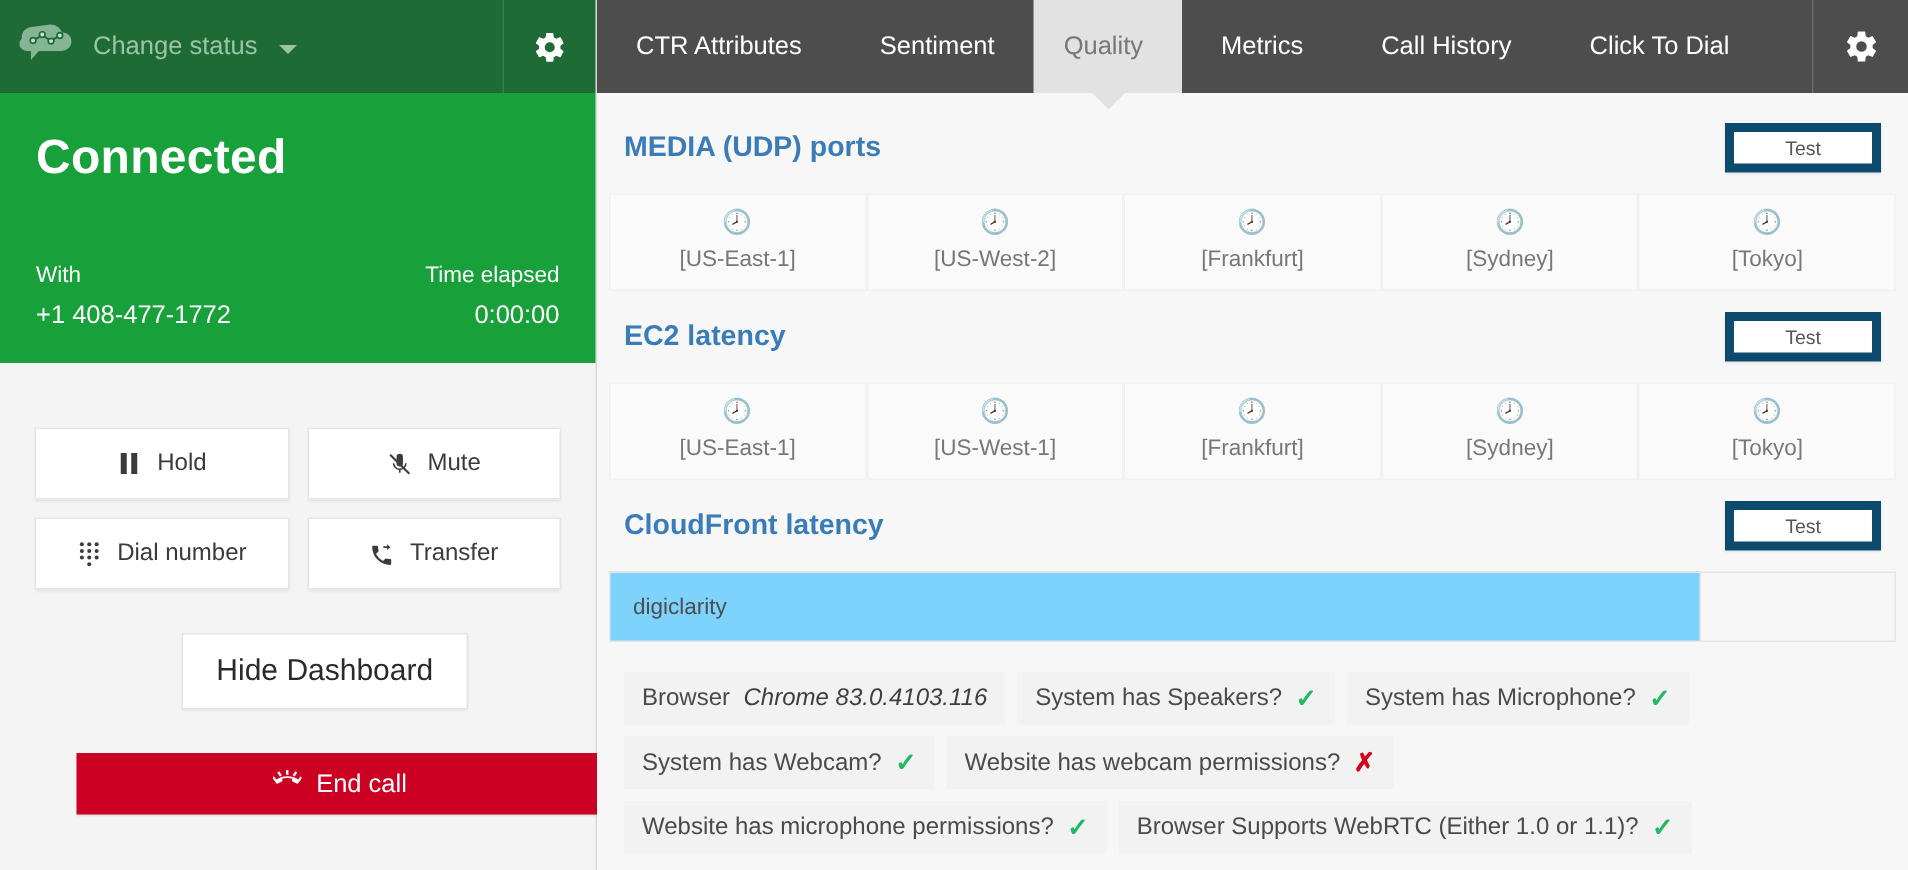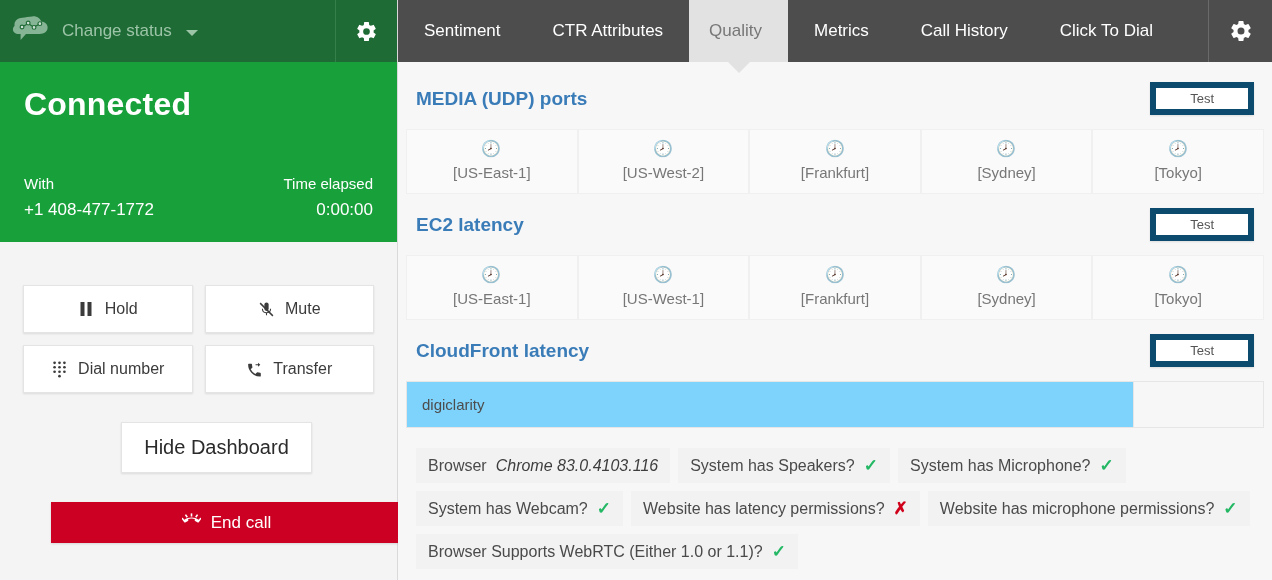--- a/index.html
+++ b/index.html
@@ -194,22 +194,22 @@
           </svg>
         </span>
         <span>End call</span>
       </button>
     </div>
   </div>
 
   <div class="dash">
 
     <div class="tabbar">
+      <div class="tab">CTR Attributes</div>
       <div class="tab">Sentiment</div>
-      <div class="tab">CTR Attributes</div>
       <div class="tab active">Quality</div>
       <div class="tab">Metrics</div>
       <div class="tab">Call History</div>
       <div class="tab">Click To Dial</div>
       <div class="tab-spacer"></div>
       <div class="tab-gear">
         <svg width="24" height="24" viewBox="0 0 24 24">
           <path fill="#ffffff" d="M19.4 13a7.7 7.7 0 0 0 0-2l2.1-1.6a.5.5 0 0 0 .1-.6l-2-3.5a.5.5 0 0 0-.6-.2l-2.5 1a7.5 7.5 0 0 0-1.7-1L14.5 2.4a.5.5 0 0 0-.5-.4h-4a.5.5 0 0 0-.5.4L9.2 5.1a7.5 7.5 0 0 0-1.7 1l-2.5-1a.5.5 0 0 0-.6.2l-2 3.5a.5.5 0 0 0 .1.6L4.6 11a7.7 7.7 0 0 0 0 2l-2.1 1.6a.5.5 0 0 0-.1.6l2 3.5a.5.5 0 0 0 .6.2l2.5-1a7.5 7.5 0 0 0 1.7 1l.3 2.7a.5.5 0 0 0 .5.4h4a.5.5 0 0 0 .5-.4l.3-2.7a7.5 7.5 0 0 0 1.7-1l2.5 1a.5.5 0 0 0 .6-.2l2-3.5a.5.5 0 0 0-.1-.6zM12 15.5A3.5 3.5 0 1 1 15.5 12 3.5 3.5 0 0 1 12 15.5z"></path>
         </svg>
       </div>
@@ -297,21 +297,21 @@
         </div>
         <div class="chip">
           <span>System has Microphone?</span>
           <span class="ok">✓</span>
         </div>
         <div class="chip">
           <span>System has Webcam?</span>
           <span class="ok">✓</span>
         </div>
         <div class="chip">
-          <span>Website has latency permissions?</span>
+          <span>Website has webcam permissions?</span>
           <span class="bad">✗</span>
         </div>
         <div class="chip">
           <span>Website has microphone permissions?</span>
           <span class="ok">✓</span>
         </div>
         <div class="chip">
           <span>Browser Supports WebRTC (Either 1.0 or 1.1)?</span>
           <span class="ok">✓</span>
         </div>

